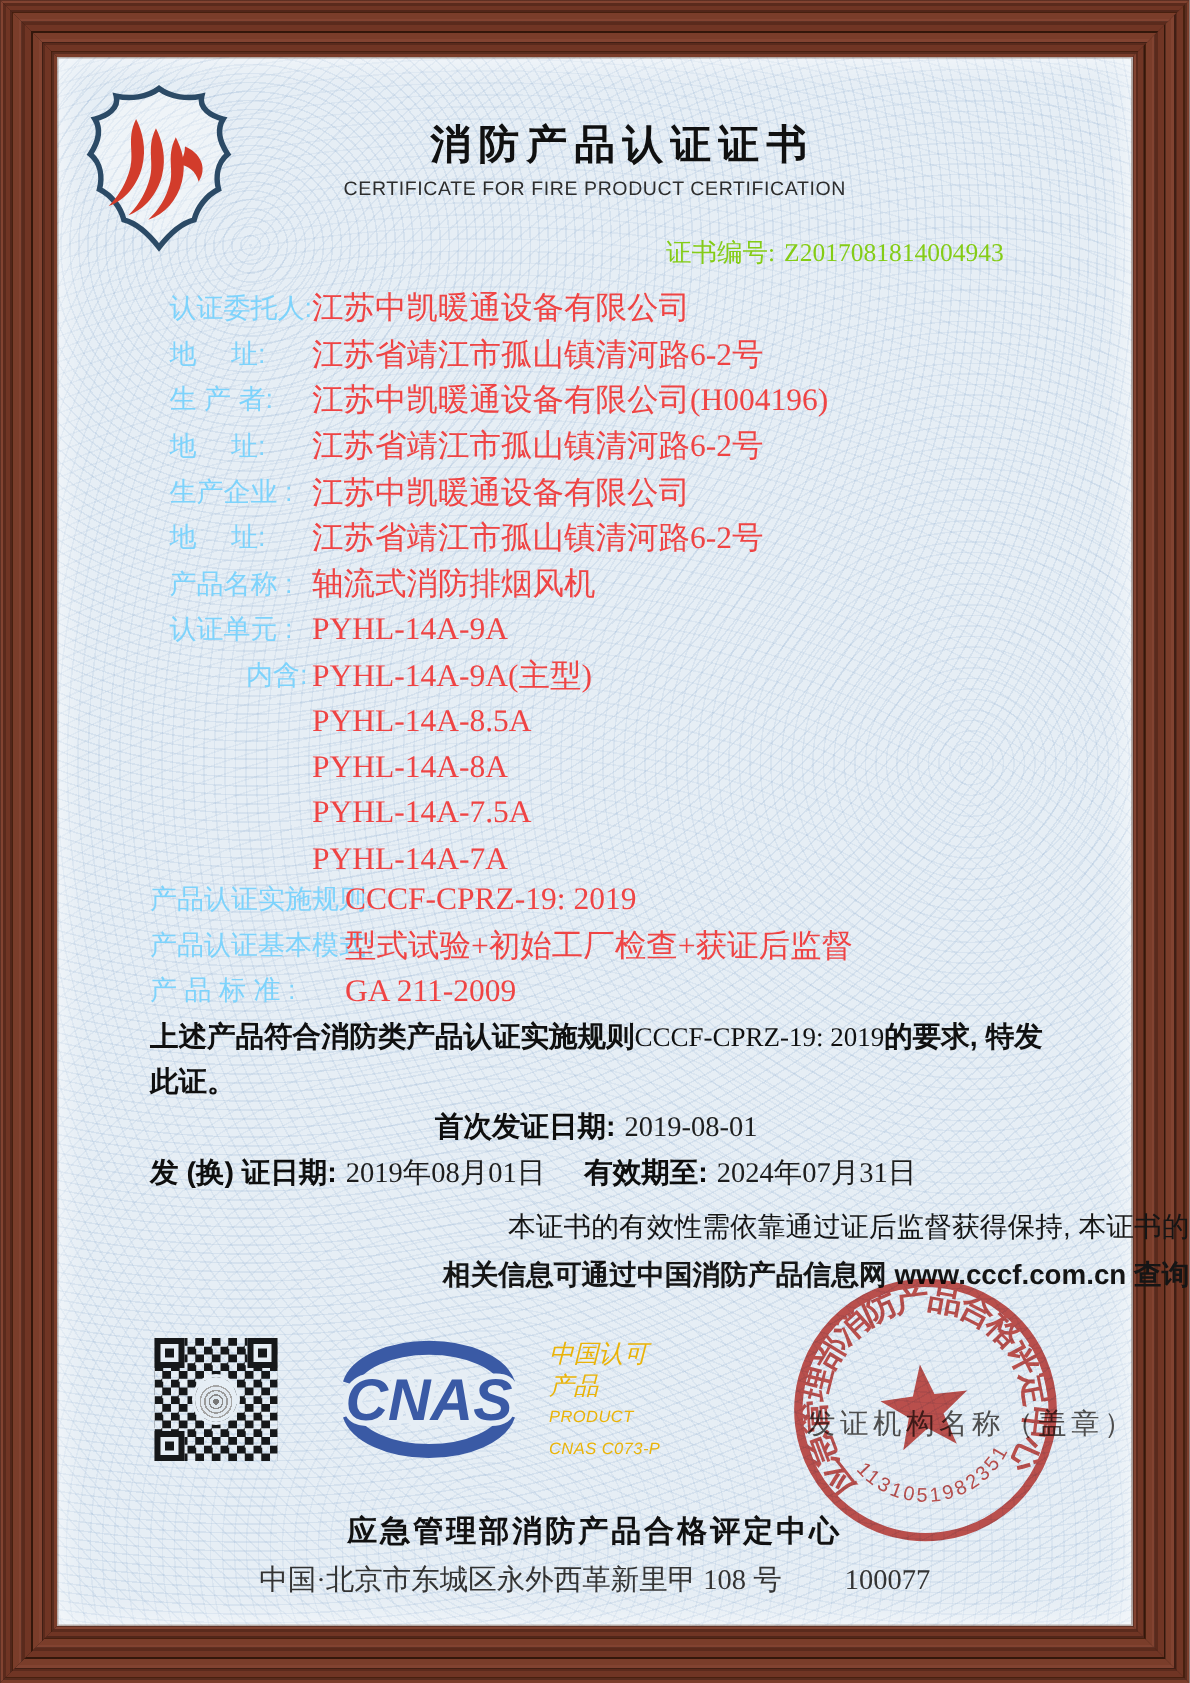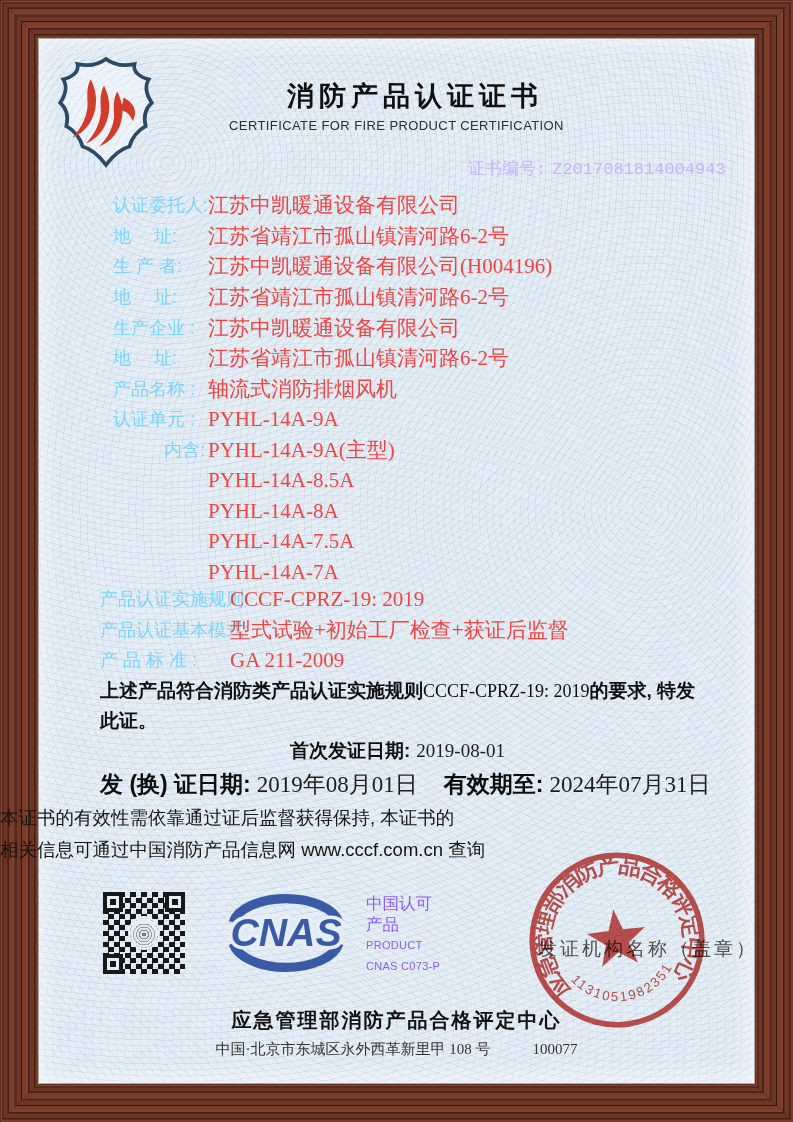--- a/index.html
+++ b/index.html
@@ -43,22 +43,22 @@
   .logo{position:absolute;left:50px;top:54px;width:112px;height:122px;}
   .title{
     position:absolute;left:0;right:0;top:78px;text-align:center;
     font-size:27px;font-weight:bold;letter-spacing:5px;color:#101010;padding-left:37px;
   }
   .subtitle{
     position:absolute;left:0;right:0;top:118px;text-align:center;
     font-size:13px;color:#2d2d2d;letter-spacing:.4px;
   }
   .certno{
-    position:absolute;left:468px;top:157px;
-    font-family:Liberation Mono, monospace;font-size:17px;color:#c4b5fd;
+    position:absolute;left:444px;top:157px;
+    font-family:Liberation Serif, serif;font-size:17px;color:#84cc16;
   }
   .certno .lbl{margin-right:6px;}
 
   
   .info-rows{position:absolute;left:113px;top:190px;}
   .row{display:flex;align-items:center;height:30.6px;}
   .row .lbl{
     width:95px;flex:0 0 95px;font-weight:normal;font-size:18px;color:#7dd3fc;white-space:pre;
   }
   .row .lbl.r{text-align:right;padding-right:3px;box-sizing:border-box;}
@@ -69,28 +69,28 @@
   .rule-rows .lbl{width:130px;flex:0 0 130px;}
 
   .statement{
     position:absolute;left:100px;top:676px;width:608px;
     font-size:19px;font-weight:bold;line-height:30px;color:#101010;
   }
   .statement .code{font-family:"Liberation Serif",serif;font-weight:normal;font-size:18px;}
 
   
   .first-issue{position:absolute;left:278px;top:738px;font-size:19px;margin-left:12px;}
-  .issue-row{position:absolute;left:100px;top:769px;font-size:23px;}
+  .issue-row{position:absolute;left:100px;top:769px;font-size:19px;}
   .blabel{font-weight:bold;color:#0e0e0e;}
   .dval{font-family:"Liberation Serif",serif;color:#1d1d1d;margin-left:6px;}
   .gap{display:inline-block;width:26px;}
 
-  .note{position:absolute;left:0;right:0;text-align:left;font-size:18.5px;color:#151515;}
+  .note{position:absolute;left:0;right:0;text-align:right;font-size:18.5px;color:#151515;}
   .note.l1{top:805px;}
-  .note.l2{top:837px;}
+  .note.l2{top:837px;font-weight:bold;}
 
   
   .qr{
     position:absolute;left:103px;top:892px;width:82px;height:82px;
     background:
       repeating-conic-gradient(#16181a 0 25%, rgba(0,0,0,0) 0 50%) 0 0/ 11px 11px;
     outline:3px solid rgba(230,238,245,.0);
   }
   .qr .finder{position:absolute;width:20px;height:20px;border:4px solid #16181a;background:#e6eef5;box-sizing:border-box;}
   .qr .finder i{position:absolute;left:3px;top:3px;width:6px;height:6px;background:#16181a;display:block;}
@@ -101,41 +101,41 @@
     position:absolute;left:27px;top:26px;width:28px;height:30px;border-radius:50%;
     background:
       radial-gradient(circle at 50% 55%, #777 0 2px, #dfe7ee 2px 4px, #8a8a8a 4px 5px, #dfe7ee 5px 7px, #9a9a9a 7px 8px, #e2e9f0 8px 10px, #a5a5a5 10px 11px, #e6eef5 11px);
     box-shadow:0 0 0 2px #e6eef5;
   }
   .qr-caption{
     position:absolute;left:94px;top:981px;width:100px;text-align:center;
     font-family:"Liberation Serif",serif;font-size:16px;line-height:20px;letter-spacing:2px;color:#222;
   }
   .cnas{position:absolute;left:224px;top:886px;width:124px;height:96px;}
-  .acc{position:absolute;left:366px;top:893px;line-height:21px;color:#8b5cf6;}
+  .acc{position:absolute;left:366px;top:893px;line-height:21px;color:#eab308;font-style:italic;}
   .acc .zh{font-size:16.5px;}
   .acc .en{font-size:11px;letter-spacing:.3px;}
 
   .stamp-caption{
     position:absolute;left:538px;top:936px;
     font-family:"Liberation Serif",serif;font-size:19px;letter-spacing:3px;color:#4d4d4d;
   }
   .seal{
     position:absolute;left:520px;top:843px;width:194px;height:194px;
     mix-blend-mode:multiply;opacity:.92;transform:rotate(-7deg);
   }
 
   
   .footer-org{
     position:absolute;left:0;right:0;top:1007px;text-align:center;
     font-size:20px;font-weight:bold;letter-spacing:2px;color:#111;
   }
   .footer-addr{
     position:absolute;left:0;right:0;top:1040px;text-align:center;
-    font-family:"Liberation Serif",serif;font-size:15px;color:#333;
+    font-family:"Liberation Serif",serif;font-size:19px;color:#333;
   }
   .footer-addr .pc{margin-left:42px;}
   .footer-url{
     position:absolute;left:0;right:0;top:1066px;text-align:center;
     font-family:"Liberation Serif",serif;font-size:15px;color:#2e2e2e;letter-spacing:.5px;
   }
 </style>
 </head>
 <body>
 

